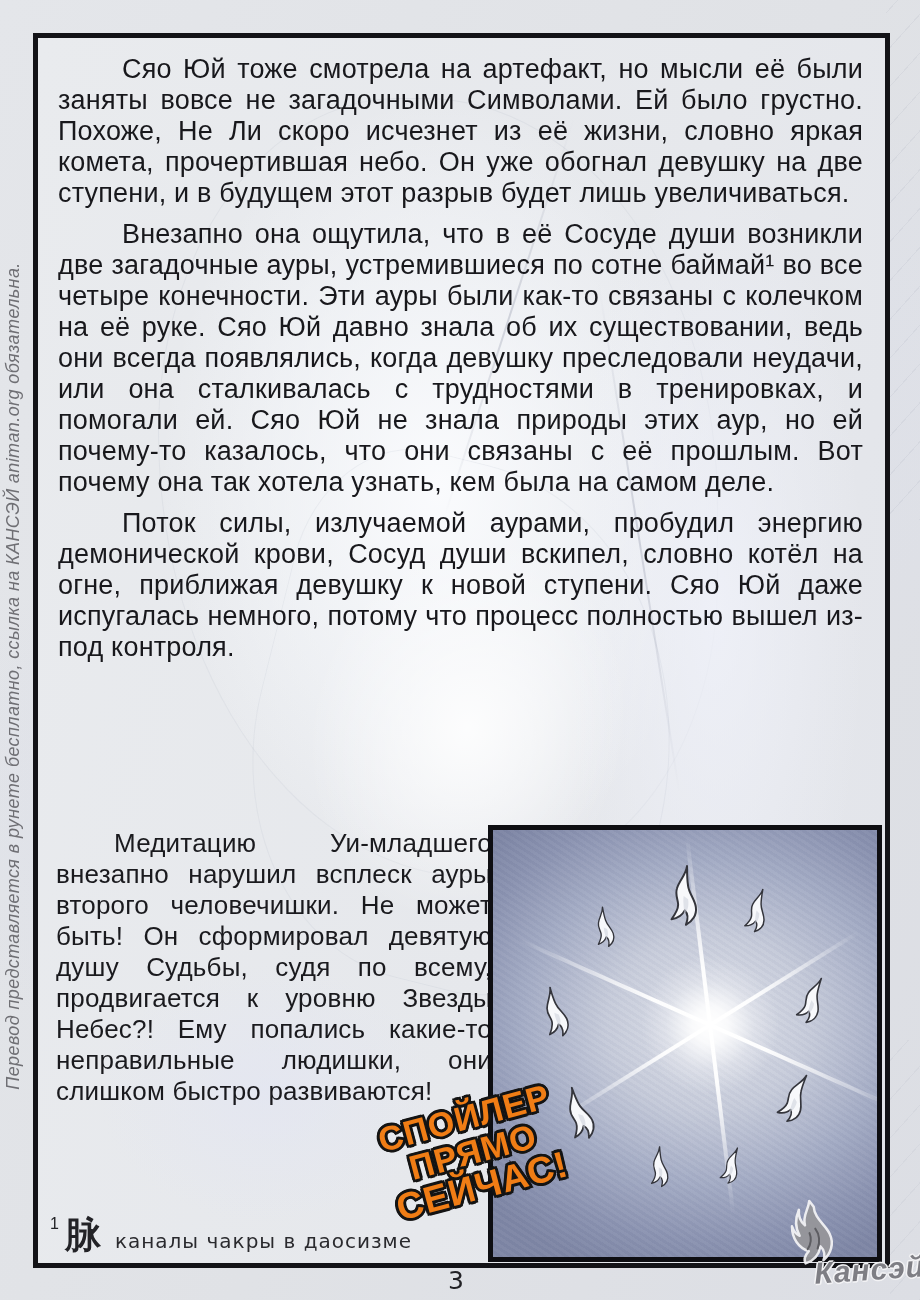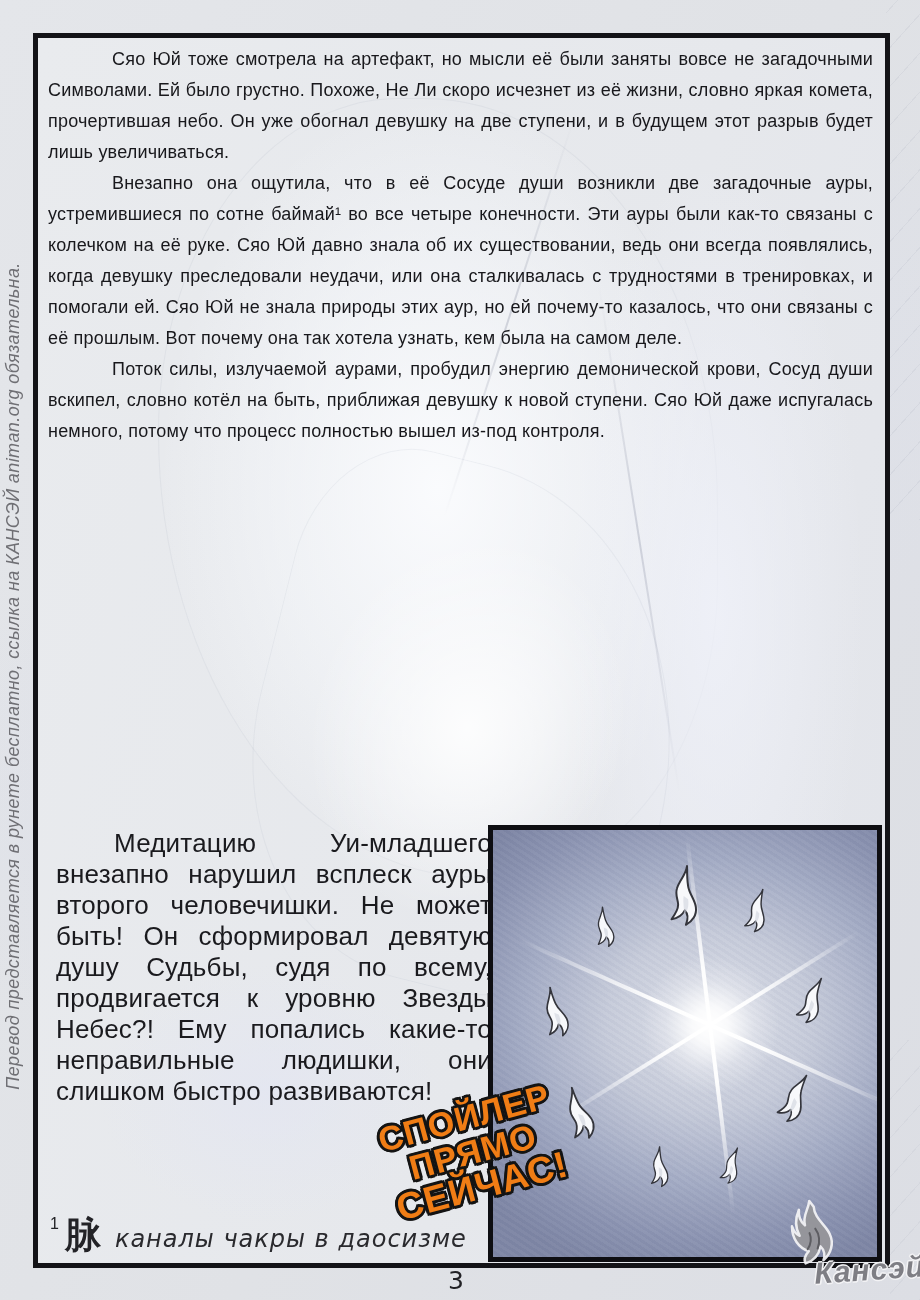--- a/index.html
+++ b/index.html
@@ -38,21 +38,21 @@
   .art3{left:220px; top:430px; width:420px; height:520px; transform:rotate(14deg); border-radius:30% 70% 45% 55%;
     background:radial-gradient(closest-side, rgba(255,255,255,.85), rgba(255,255,255,0) 75%);
     box-shadow:inset 0 0 0 1px rgba(150,156,176,.10);}
   .art4{left:60px; bottom:40px; width:340px; height:260px; border-radius:50%;
     background:radial-gradient(closest-side, rgba(226,229,243,.6), rgba(226,229,243,0));}
   .stroke{position:absolute; background:linear-gradient(to bottom, rgba(120,126,148,.0), rgba(120,126,148,.28), rgba(120,126,148,0)); width:2px;}
   .s1{left:470px; top:70px; height:420px; transform:rotate(18deg);}
   .s2{left:600px; top:240px; height:520px; transform:rotate(-9deg);}
   
   .paras{position:absolute; left:10px; right:12px; top:6px; z-index:2;}
-  .para{margin:0; text-indent:64px; font-size:18px; line-height:31px;
+  .para{margin:10px; text-indent:64px; font-size:27px; line-height:31px;
     letter-spacing:.2px; text-align:justify; color:#18181c;}
   .col-par{position:absolute; left:10px; top:782px; width:436px; z-index:2;
     font-size:26px; line-height:31px; letter-spacing:.2px; text-align:justify; text-indent:58px; margin:8px;}
   
   .panel{
     position:absolute; left:450px; top:787px; width:384px; height:427px; z-index:3;
     border:5px solid #0e0e12; overflow:hidden;
     background:
       radial-gradient(300px 260px at 56% 45%, #dfe2ea 0%, #c6cbda 34%, #a3abc4 62%, #8a92b0 84%, #7d85a4 100%);
   }
@@ -77,21 +77,21 @@
     font-weight:bold; color:#f07d15; line-height:1.02; letter-spacing:1px;
     -webkit-text-stroke:5px #141414; paint-order:stroke fill;
     text-shadow:2px 2px 0 #141414,-2px 2px 0 #141414,2px -2px 0 #141414,-2px -2px 0 #141414,3px 0 0 #141414,-3px 0 0 #141414,0 3px 0 #141414,0 -3px 0 #141414;
   }
   .spoiler .l1,.spoiler .l2{font-size:34px; display:block;}
   .spoiler .l3{font-size:37px; display:block;}
   
   .footnote{position:absolute; left:12px; bottom:10px; z-index:2; display:flex; align-items:flex-end; color:#232327;}
   .fn-marker{font-size:16px; transform:translateY(-20px); margin-right:6px;}
   .fn-hanzi{font-size:36px; font-weight:bold; line-height:1; margin-right:14px; font-family:"DejaVu Sans", sans-serif;}
-  .fn-text{font-size:24px; font-style:italic; letter-spacing:1px; color:#2a2a2e; font-family:"DejaVu Sans", sans-serif;}
+  .fn-text{font-size:20px; letter-spacing:1px; color:#2a2a2e; font-family:"DejaVu Sans", sans-serif;}
   
   .page-number{position:absolute; left:448px; top:1266px; font-size:25px; color:#222226; font-family:"DejaVu Sans", sans-serif;}
   .logo{position:absolute; left:792px; top:1236px; width:126px; height:62px; z-index:7; transform:rotate(-4deg);}
   .logo-text{position:absolute; left:22px; top:18px; font-size:30px; font-weight:bold; font-style:italic;
     color:#7e7e84; letter-spacing:1px;
     text-shadow:1.5px 0 0 #f3f3f5,-1.5px 0 0 #f3f3f5,0 1.5px 0 #f3f3f5,0 -1.5px 0 #f3f3f5,1px 1px 0 #f3f3f5,-1px -1px 0 #f3f3f5;}
   .logo-mark{position:absolute; left:0; top:-44px;}
 </style>
 </head>
 <body>
@@ -107,21 +107,21 @@
     <div class="bg-art art1"></div>
     <div class="bg-art art2"></div>
     <div class="bg-art art3"></div>
     <div class="bg-art art4"></div>
     <div class="bg-art stroke s1"></div>
     <div class="bg-art stroke s2"></div>
 
     <div class="paras">
       <p class="para">Сяо Юй тоже смотрела на артефакт, но мысли её были заняты вовсе не загадочными Символами. Ей было грустно. Похоже, Не Ли скоро исчезнет из её жизни, словно яркая комета, прочертившая небо. Он уже обогнал девушку на две ступени, и в будущем этот разрыв будет лишь увеличиваться.</p>
       <p class="para">Внезапно она ощутила, что в её Сосуде души возникли две загадочные ауры, устремившиеся по сотне баймай¹ во все четыре конечности. Эти ауры были как-то связаны с колечком на её руке. Сяо Юй давно знала об их существовании, ведь они всегда появлялись, когда девушку преследовали неудачи, или она сталкивалась с трудностями в тренировках, и помогали ей. Сяо Юй не знала природы этих аур, но ей почему-то казалось, что они связаны с её прошлым. Вот почему она так хотела узнать, кем была на самом деле.</p>
-      <p class="para">Поток силы, излучаемой аурами, пробудил энергию демонической крови, Сосуд души вскипел, словно котёл на быть, приближая девушку к новой ступени. Сяо Юй даже испугалась немного, потому что процесс полностью вышел из-под контроля.</p>
+      <p class="para">Поток силы, излучаемой аурами, пробудил энергию демонической крови, Сосуд души вскипел, словно котёл на огне, приближая девушку к новой ступени. Сяо Юй даже испугалась немного, потому что процесс полностью вышел из-под контроля.</p>
     </div>
 
     <p class="col-par">Медитацию Уи-младшего внезапно нарушил всплеск ауры второго человечишки. Не может быть! Он сформировал девятую душу Судьбы, судя по всему, продвигается к уровню Звезды Небес?! Ему попались какие-то неправильные людишки, они слишком быстро развиваются!</p>
 
     <div class="panel">
       <div class="star">
         <div class="ray r1"></div>
         <div class="ray r2"></div>
         <div class="ray r3"></div>
         <div class="core"></div>

